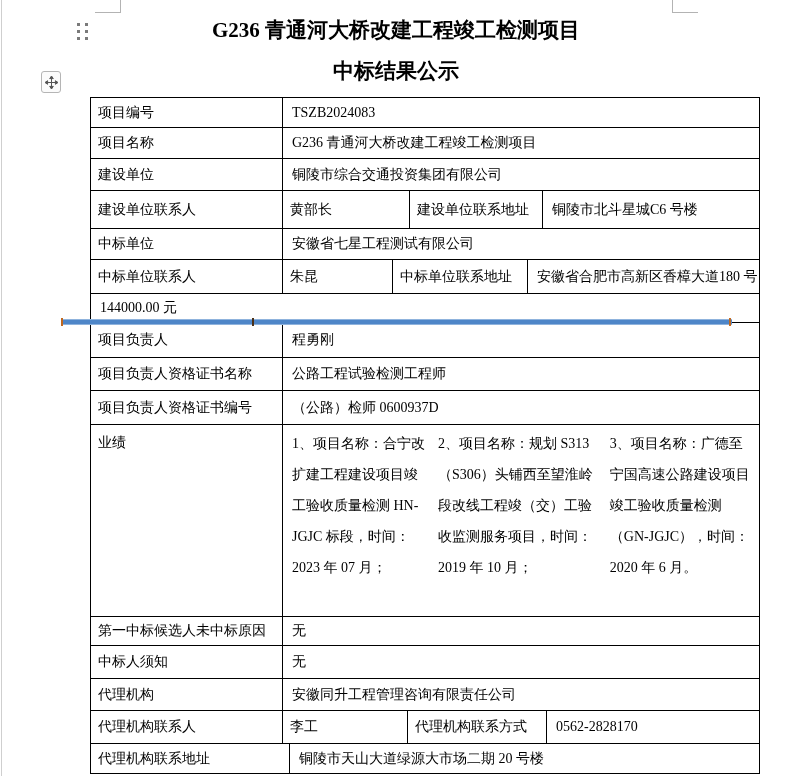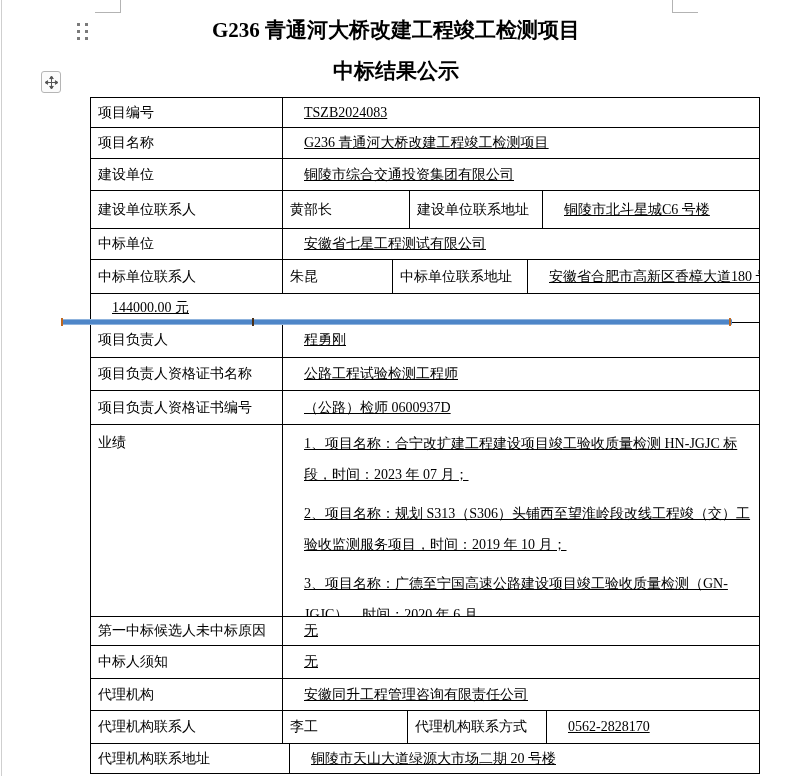--- a/index.html
+++ b/index.html
@@ -31,31 +31,31 @@
 
   
   .doc-table { position:absolute; left:62px; top:97px; width:670px;
                border:1px solid #000; background:#fff;margin-left:28px; }
   .t-row { display:flex; border-bottom:1px solid #000; }
   .t-row:last-child { border-bottom:none;gap:7px; }
   .cell { display:flex; align-items:center; padding-left:7px; font-size:14px;
           overflow:hidden; white-space:nowrap; }
   .cell + .cell { border-left:1px solid #000; }
   .c1 { width:191px; flex:0 0 191px; }
-  .cfill { flex:1 1 auto; padding-left:21px;text-decoration:underline; }
+  .cfill { flex:1 1 auto; padding-left:9px; }
   .r0{height:30px}.r1{height:31px}.r2{height:32px}.r3{height:38px}
   .r4{height:31px}.r5{height:34px}.r6{height:29px}.r7{height:35px}
   .r8{height:33px}.r9{height:34px}.r10{height:192px}.r11{height:29px}
   .r12{height:33px}.r13{height:32px}.r14{height:33px}.r15{height:29px}
   .w-a2{flex:0 0 127px;width:127px}.w-a3{flex:0 0 133px;width:133px}
   .w-b2{flex:0 0 110px;width:110px}.w-b3{flex:0 0 135px;width:135px}
   .w-c2{flex:0 0 125px;width:125px}.w-c3{flex:0 0 139px;width:139px}
   .small-text { font-size:14px; }
-  .perf-cell { flex-direction:column; align-items:flex-start; justify-content:flex-start;
-               padding-top:3px; white-space:normal;gap:8px; }
+  .perf-cell { flex-direction:row; align-items:flex-start; justify-content:flex-start;
+               padding-top:3px; white-space:normal; }
   .perf-cell p { font-size:14px; line-height:31px; padding-right:6px; }
   .perf-label { align-items:flex-start; padding-top:9px; }
 
   
   .blue-line { position:absolute; left:62px; top:319px; width:670px; height:6px;
                background:#4e86c8; border-top:1px solid #8fb3dd; border-bottom:1px solid #8fb3dd; }
   .tick { position:absolute; top:318px; width:2px; height:8px; }
 </style>
 </head>
 <body>

